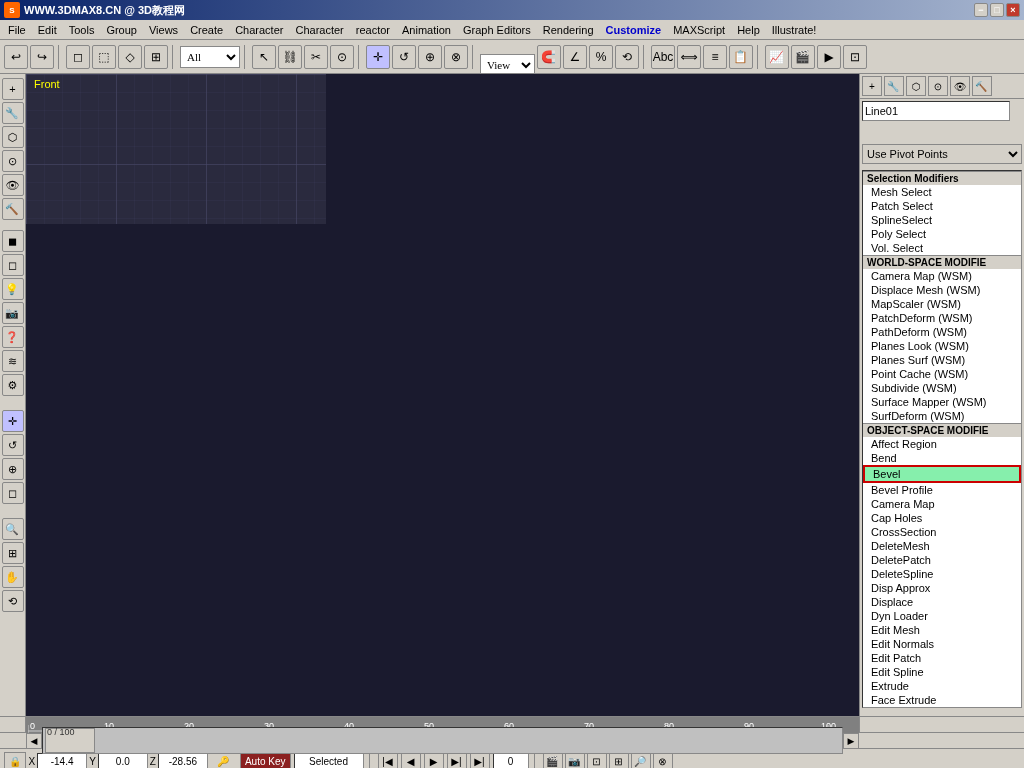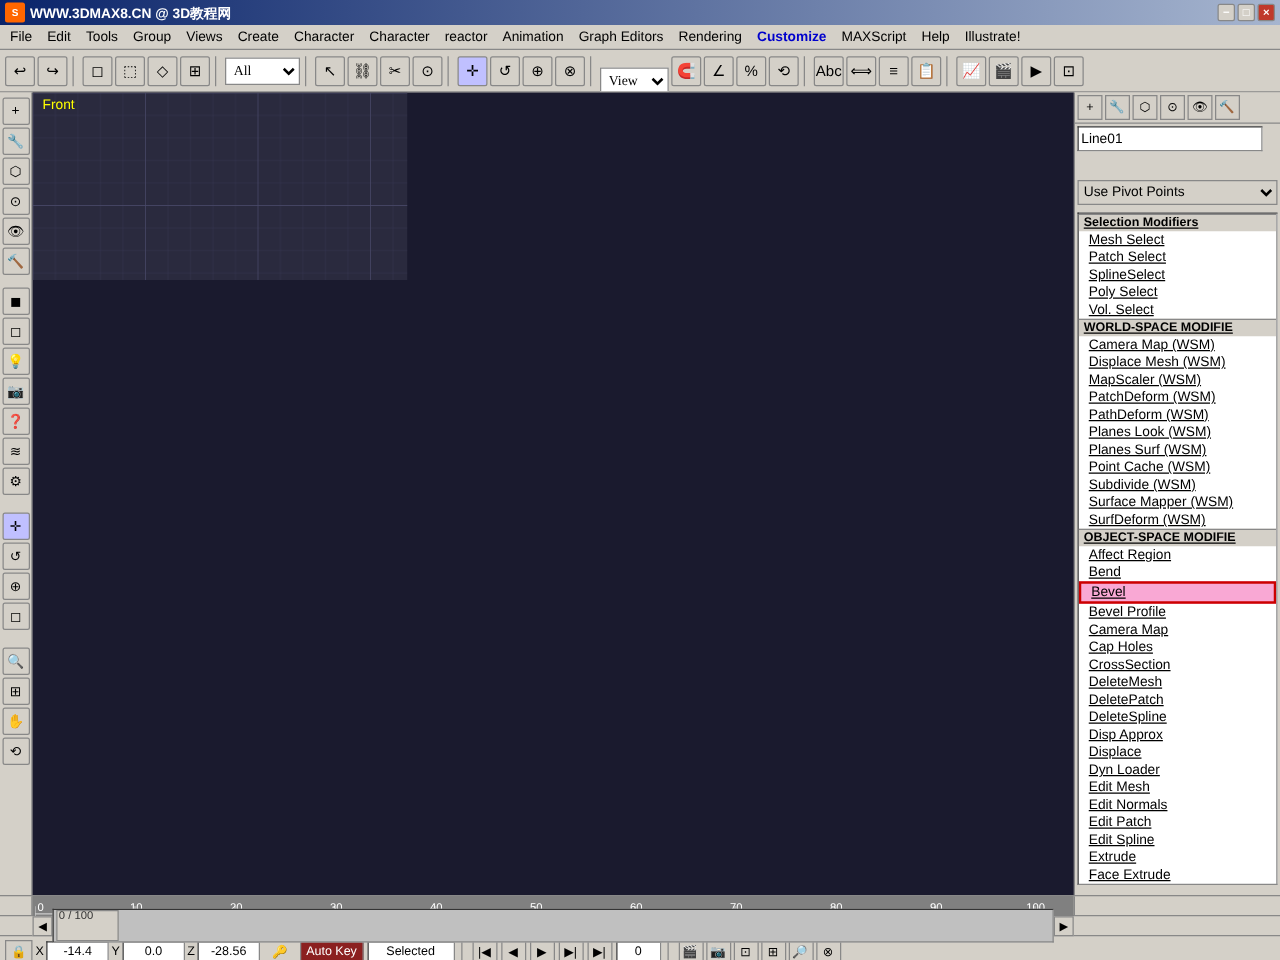--- a/index.html
+++ b/index.html
@@ -194,21 +194,21 @@
     }
     .mod-item {
       padding: 1px 8px;
       font-size: 11px;
       cursor: pointer;
       color: #000;
       white-space: nowrap;
       overflow: hidden;
     }
     .mod-item.bevel-selected {
-      background: #f9a8d4;
+      background: #86efac;
       border: 2px solid #cc0000;
       color: #000;
     }
 
     
     #anim-bar {
       background: #d4d0c8;
       height: 26px;
       display: flex;
       align-items: center;
@@ -274,21 +274,20 @@
       align-items: flex-end;
       padding: 0 4px;
       overflow: hidden;
     }
 
     #right-panel-inner {
       display: flex;
       flex-direction: row;
       flex: 1;
       overflow: hidden;
-      text-decoration: underline;
     }
     #modifier-list-container {
       flex: 1;
       overflow-y: scroll;
       overflow-x: hidden;
     }
 
     .viewport-grid {
       position: absolute;
       top: 0; left: 0; right: 0; bottom: 0;

